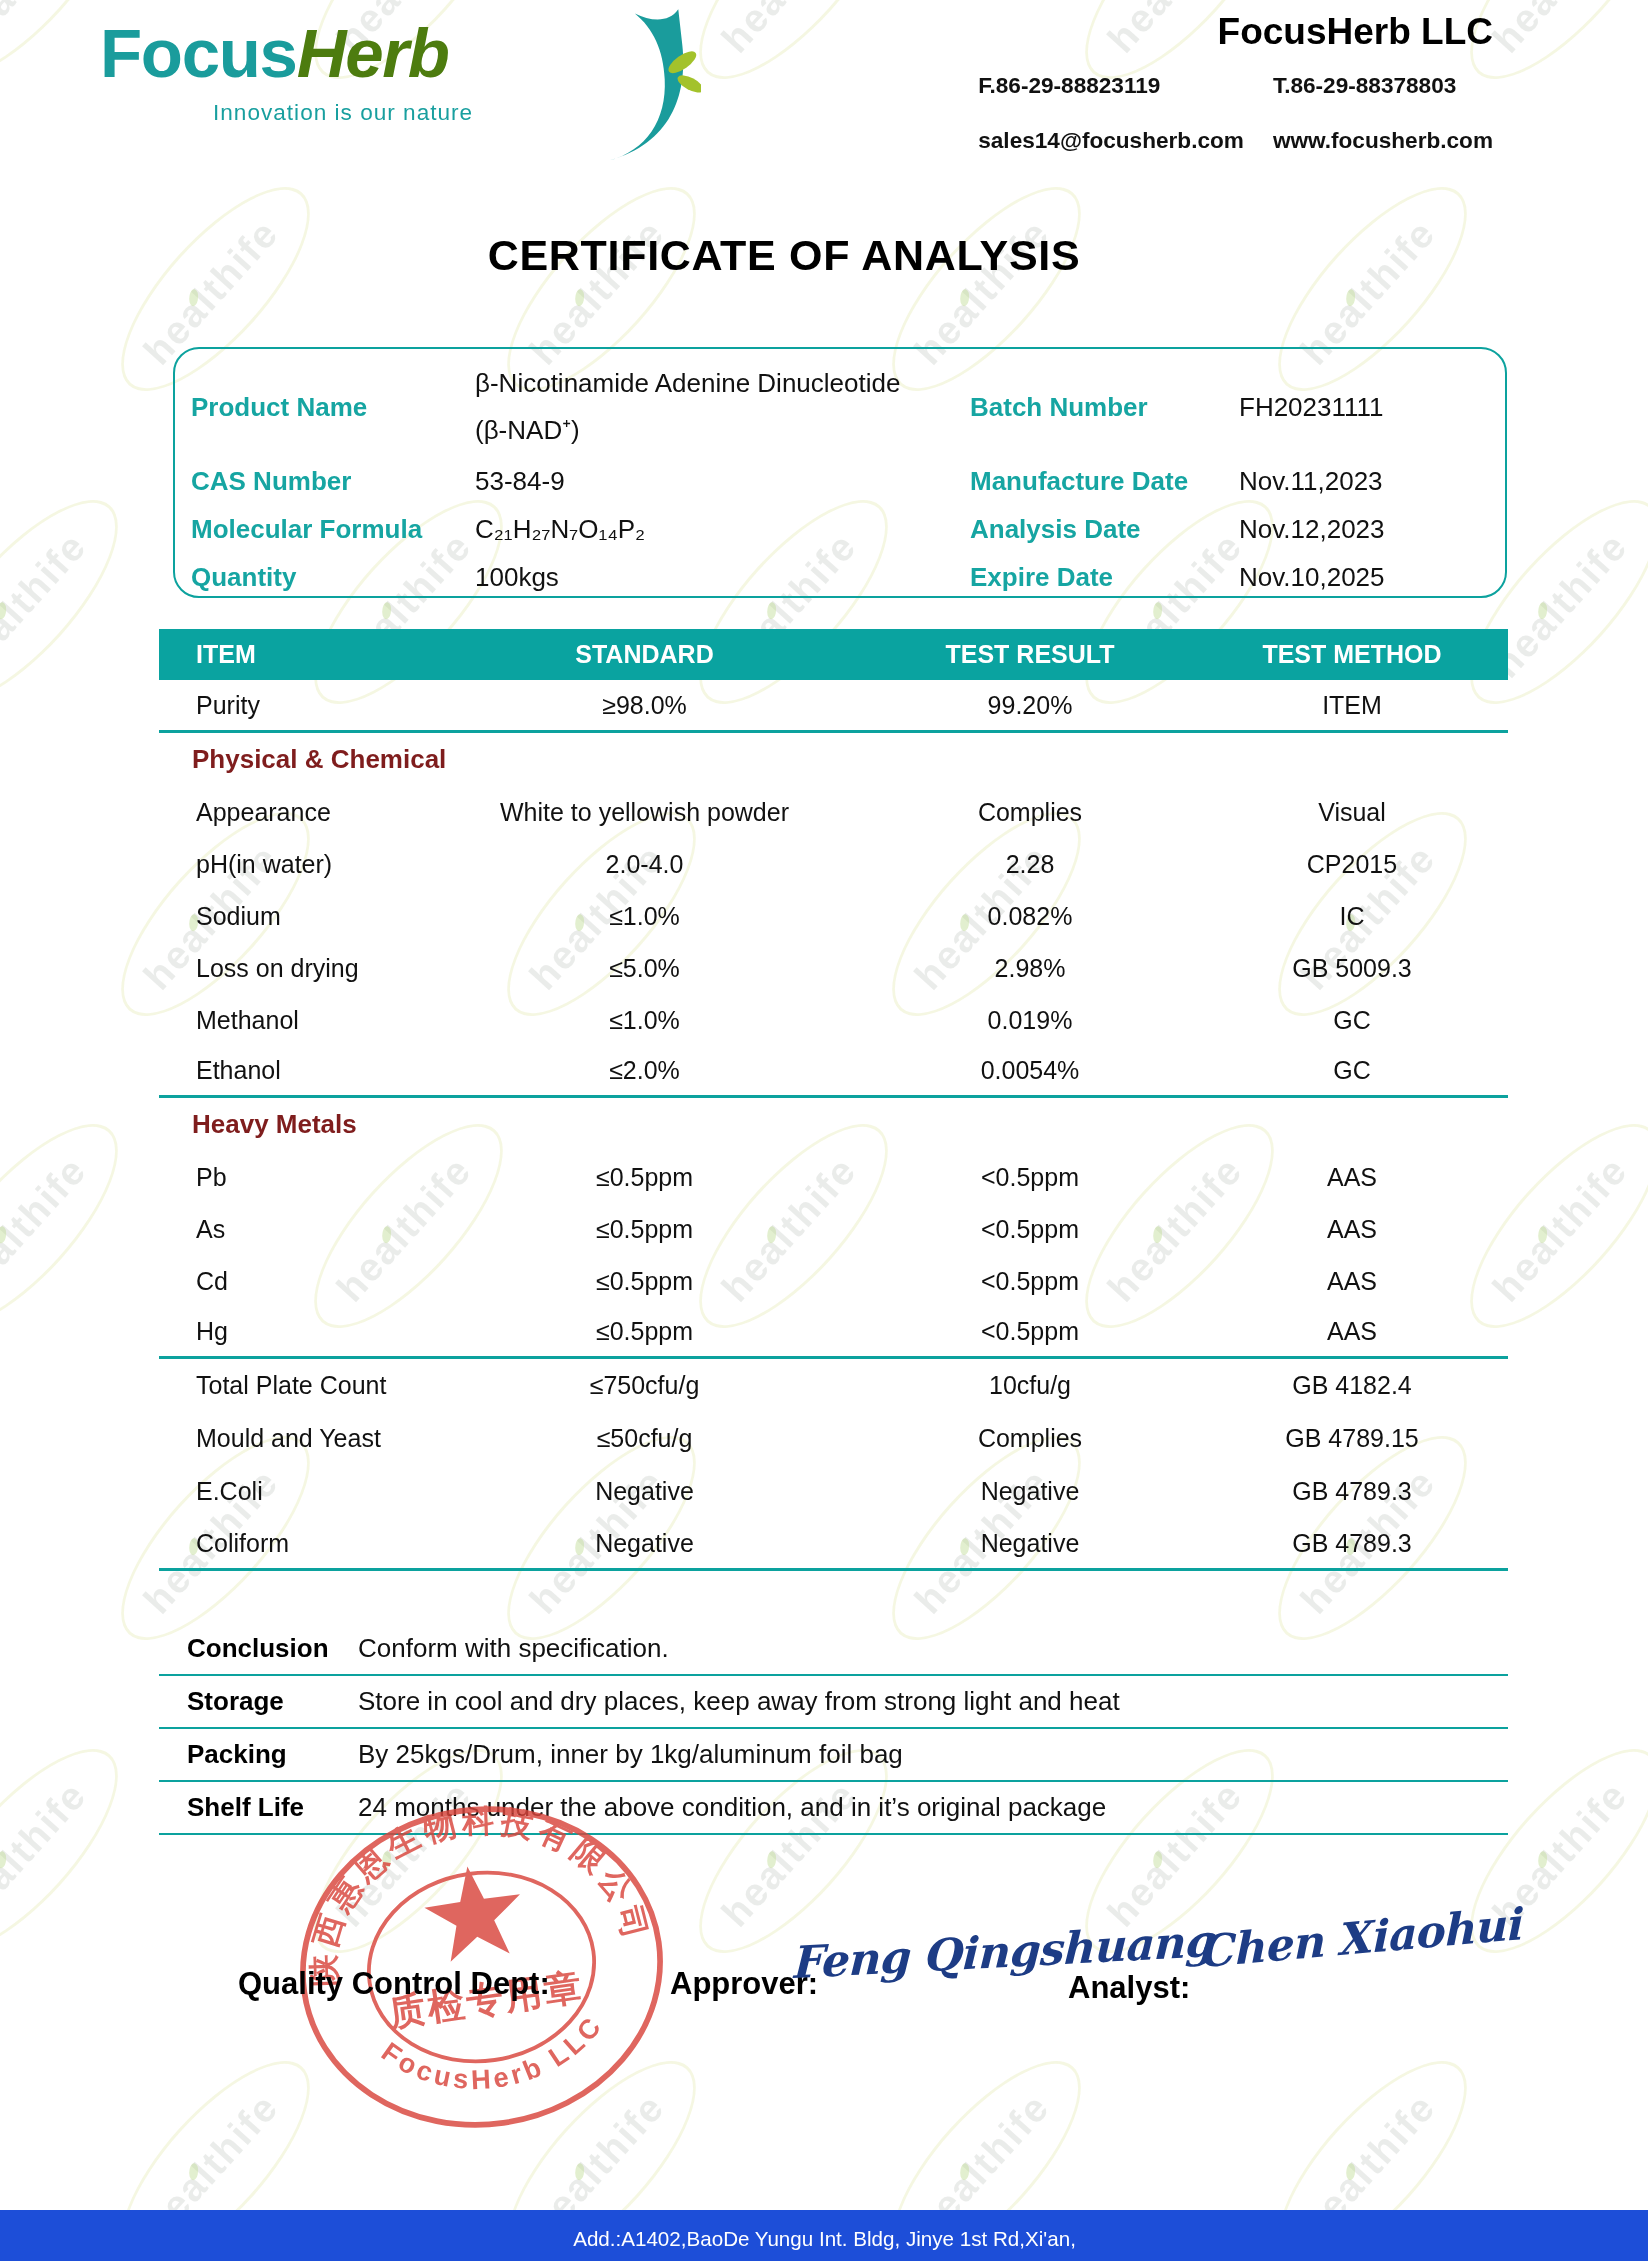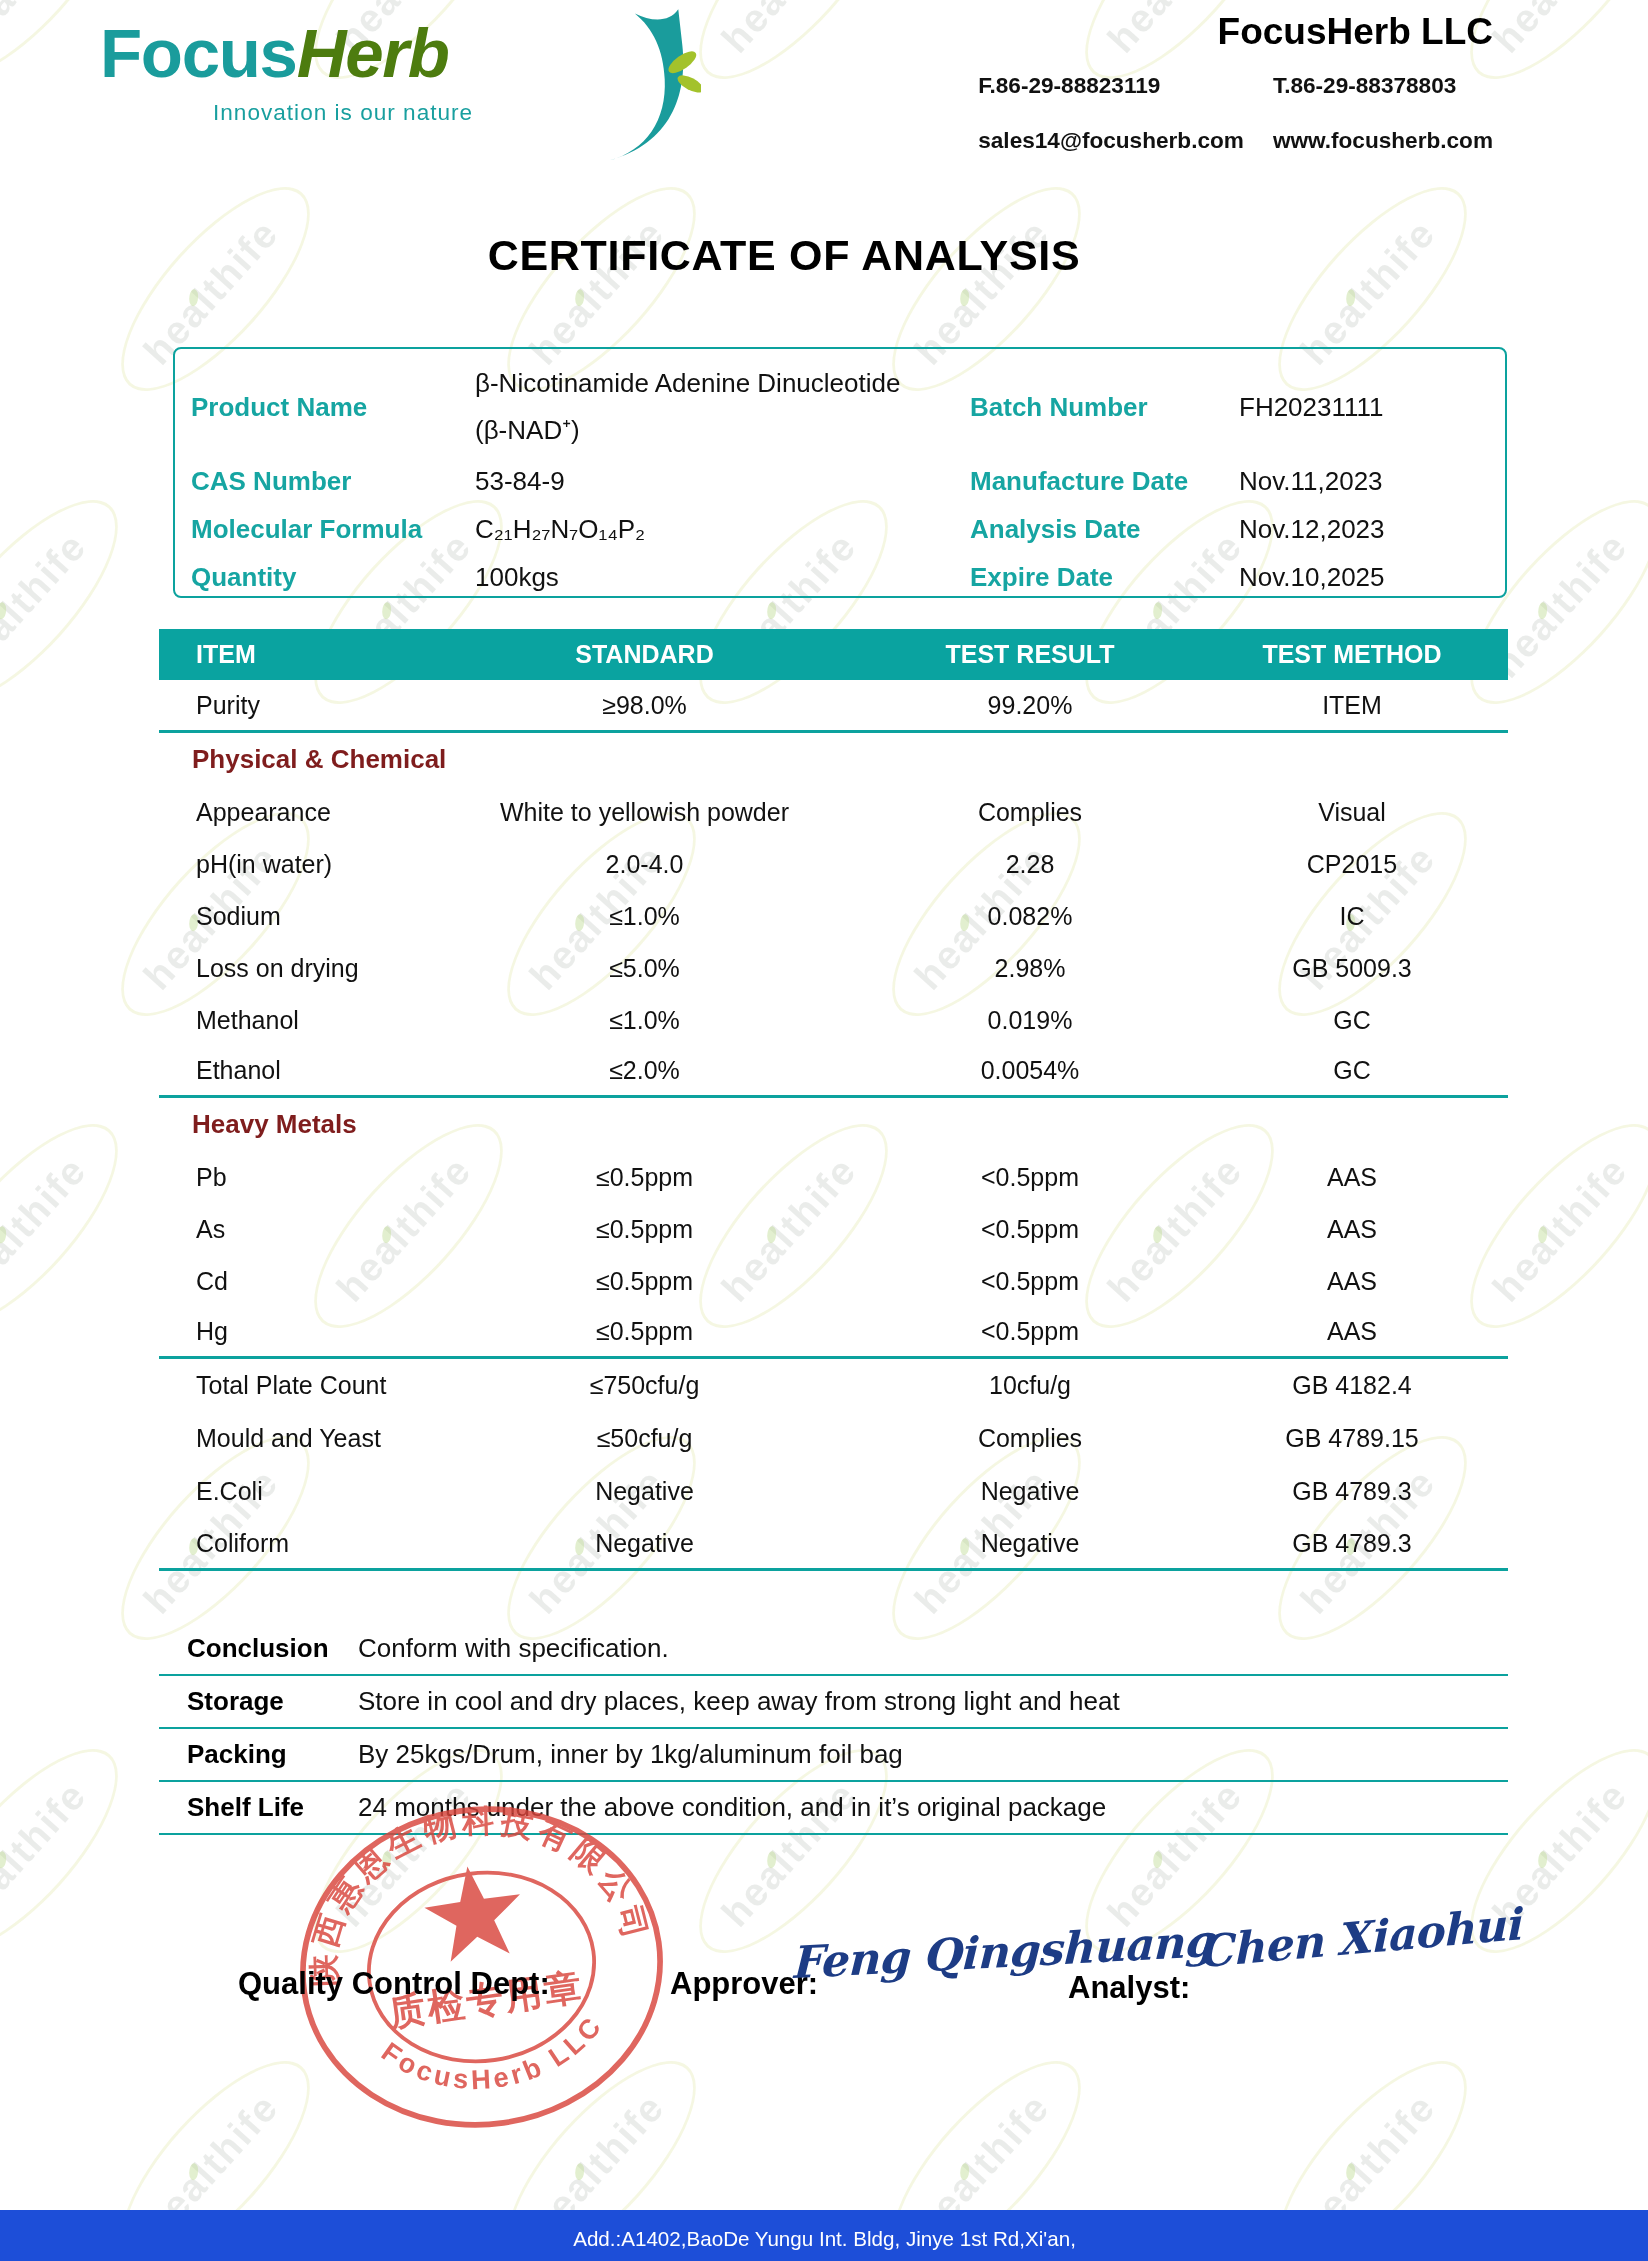--- a/index.html
+++ b/index.html
@@ -29,21 +29,21 @@
   .company-name { font-size:37px; font-weight:bold; color:#000; }
   .contact-grid { margin-top:20px; display:grid; grid-template-columns:auto auto; column-gap:90px; row-gap:16px;gap:29px; }
   .contact-grid span { font-size:22.6px; font-weight:bold; color:#111; }
 
   
   .coa-title { left:113px; top:231px; width:1342px; text-align:center;
                font-size:43px; font-weight:bold; color:#000; letter-spacing:0.7px; }
 
   
   .info-box { left:173px; top:347px; width:1334px; height:251px;
-              border:2px solid #0ca29e; border-radius:8px; padding:8px 13.3px 0 16px;
+              border:2px solid #0ca29e; border-radius:26px; padding:8px 13.3px 0 16px;
               display:grid; grid-template-columns:284px 495px 269px 1fr;
               grid-template-rows:100px 48px 48px 48px; align-items:center; }
   .ib-label { font-size:26px; font-weight:bold; color:#16a5a2; }
   .ib-value { font-size:26px; color:#111; line-height:1.8; }
 
   
   .coa-table { left:159px; top:629px; width:1349px; }
   .thead { height:51px; background:#0aa3a0; display:grid;
            grid-template-columns:266px 439px 332px 1fr; align-items:center; }
   .thead .hc { color:#fff; font-size:25px; font-weight:bold; text-align:center; }

